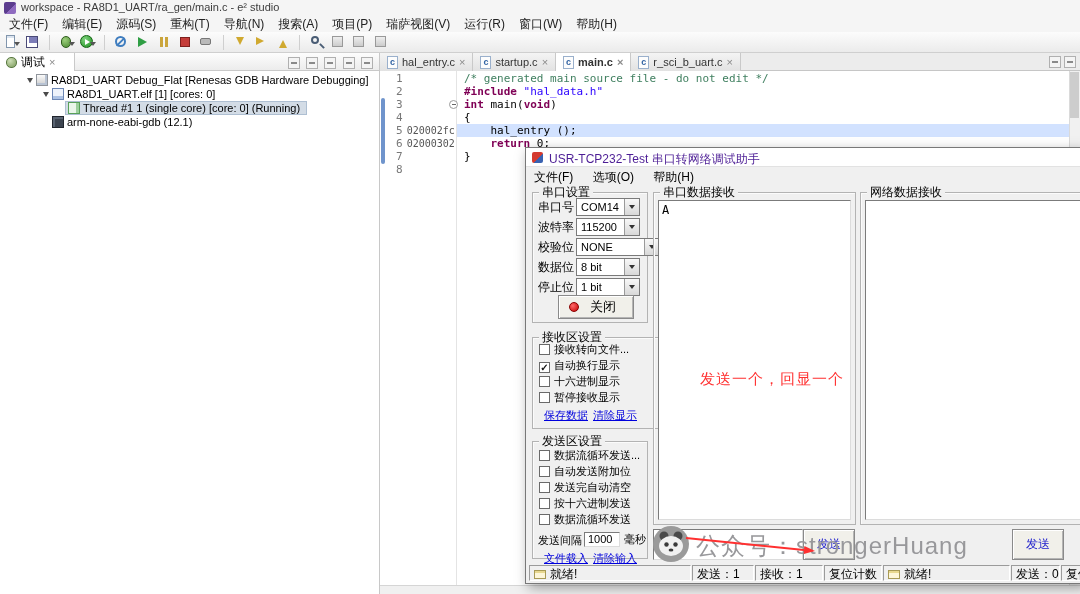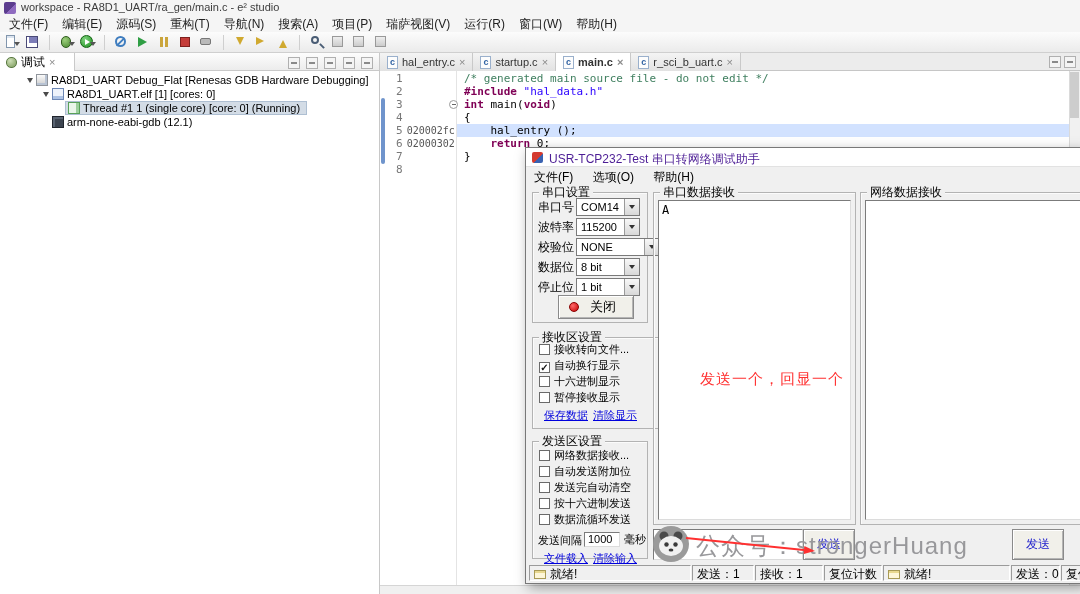--- a/index.html
+++ b/index.html
@@ -295,21 +295,21 @@
     <div class="cbrow" style="left:13px; top:195px;"><span class="cbx"></span><span>接收转向文件...</span></div>
     <div class="cbrow" style="left:13px; top:211px;"><span class="cbx">✓</span><span>自动换行显示</span></div>
     <div class="cbrow" style="left:13px; top:227px;"><span class="cbx"></span><span>十六进制显示</span></div>
     <div class="cbrow" style="left:13px; top:243px;"><span class="cbx"></span><span>暂停接收显示</span></div>
     <span class="link" style="left:18px; top:260px;">保存数据</span>
     <span class="link" style="left:67px; top:260px;">清除显示</span>
 
     <div class="grp" style="left:6px; top:293px; width:116px; height:118px;">
       <span class="leg">发送区设置</span>
     </div>
-    <div class="cbrow" style="left:13px; top:301px;"><span class="cbx"></span><span>网络数据接收...</span></div>
+    <div class="cbrow" style="left:13px; top:301px;"><span class="cbx"></span><span>数据流循环发送...</span></div>
     <div class="cbrow" style="left:13px; top:317px;"><span class="cbx"></span><span>自动发送附加位</span></div>
     <div class="cbrow" style="left:13px; top:333px;"><span class="cbx"></span><span>发送完自动清空</span></div>
     <div class="cbrow" style="left:13px; top:349px;"><span class="cbx"></span><span>按十六进制发送</span></div>
     <div class="cbrow" style="left:13px; top:365px;"><span class="cbx"></span><span>数据流循环发送</span></div>
     <span class="usr-lbl" style="left:12px; top:385px; font-size:11px;">发送间隔</span>
     <div class="sunken" style="left:58px; top:384px; width:36px; height:15px; font-size:11px; line-height:13px; padding-left:3px;"><span>1000</span></div>
     <span class="usr-lbl" style="left:98px; top:385px; font-size:11px;font-family:Liberation Mono, monospace;">毫秒</span>
     <span class="link" style="left:18px; top:403px;">文件载入</span>
     <span class="link" style="left:67px; top:403px;">清除输入</span>
 

